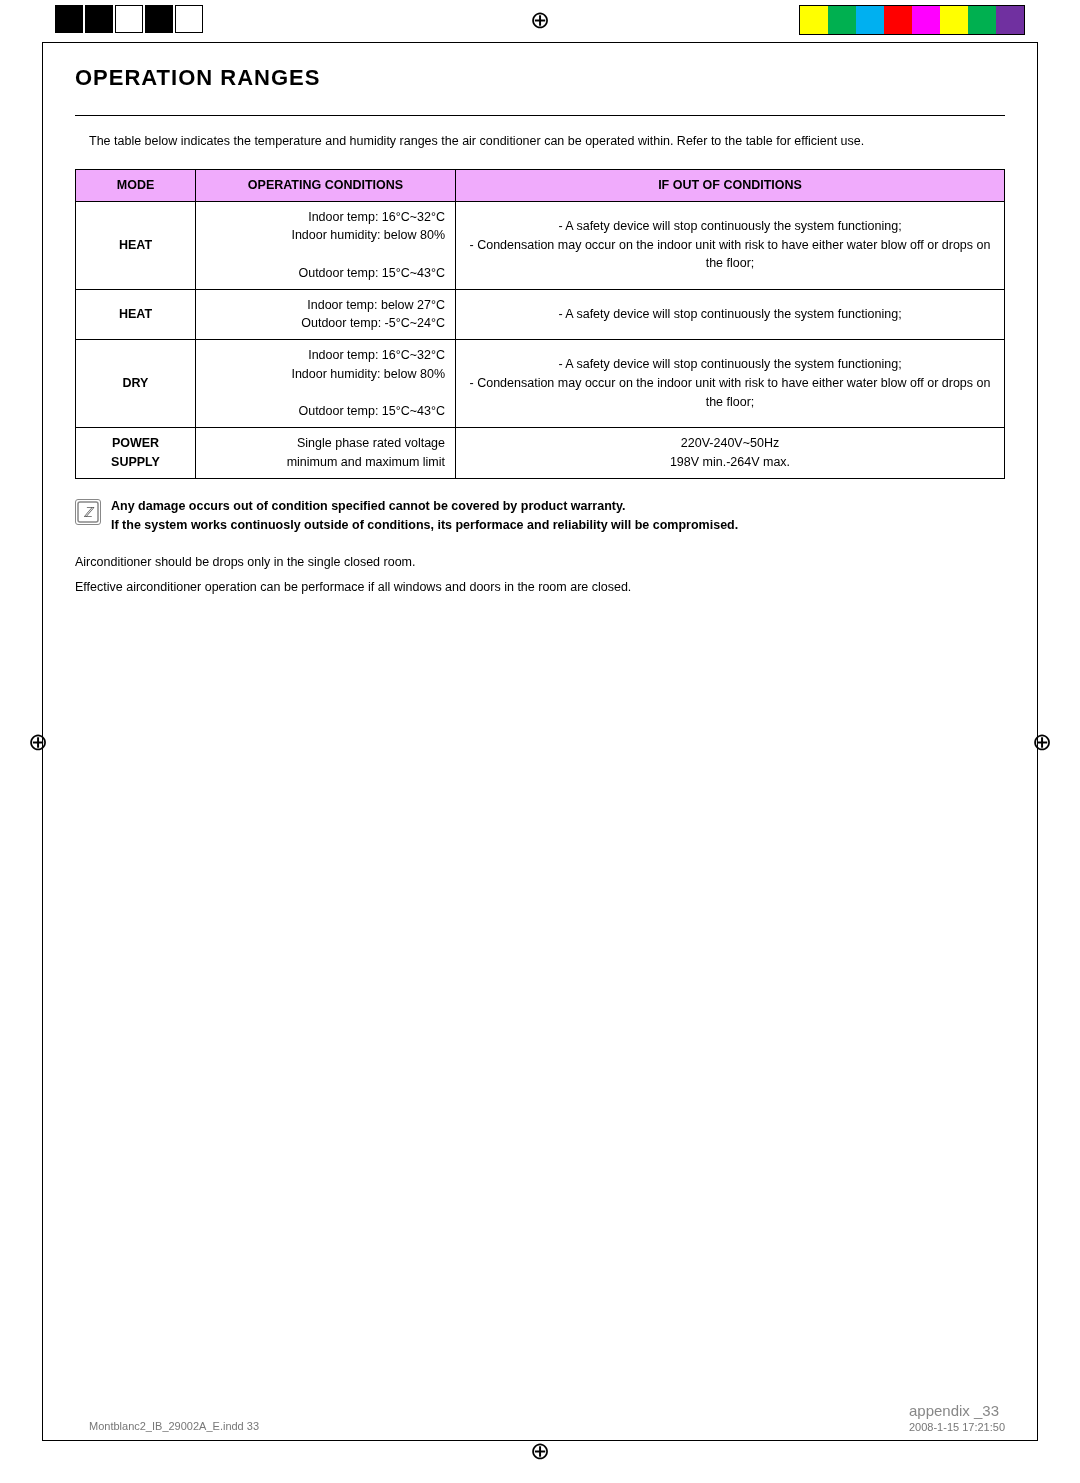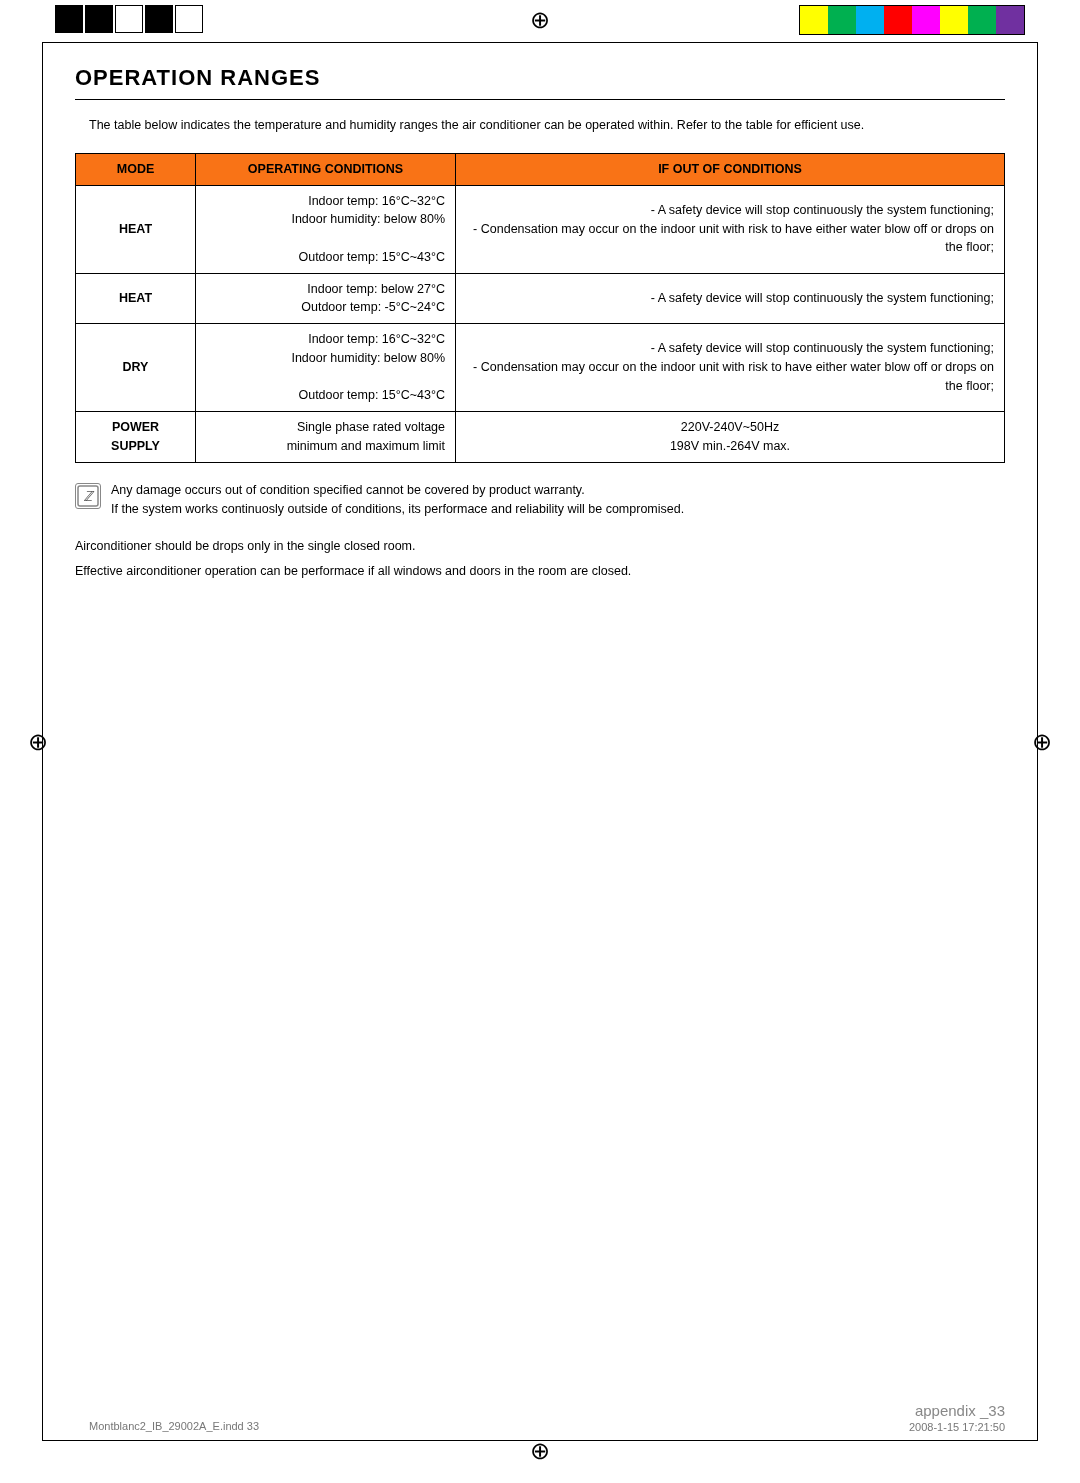--- a/index.html
+++ b/index.html
@@ -121,21 +121,21 @@
       right: 75px;
       bottom: 65px;
     }
 
     
     .page-title {
       font-size: 22px;
       font-weight: bold;
       letter-spacing: 1px;
       border-bottom: 1.5px solid #000;
-      padding-bottom: 8px;
+      padding-bottom: 24px;
       margin-bottom: 16px;
     }
 
     
     .intro-text {
       font-size: 12.5px;
       line-height: 1.5;
       margin-bottom: 18px;
       margin-left: 14px;
     }
@@ -153,38 +153,38 @@
       padding: 6px 10px;
       vertical-align: top;
       font-size: 12.5px;
       line-height: 1.5;
       text-align: right;
     }
 
     .operation-table th {
       font-weight: bold;
       text-align: center;
-      background: #f97316;
+      background: #f0abfc;
       font-size: 12.5px;
     }
 
     .operation-table td.mode-cell {
       font-weight: bold;
       text-align: center;
       vertical-align: middle;
       width: 120px;
     }
 
     .operation-table td.conditions-cell {
       width: 260px;
     }
 
     .operation-table td.if-out-cell {
       vertical-align: middle;
-      text-align: right;
+      text-align: center;
     }
 
     .operation-table td.power-out-cell {
       text-align: center;
       vertical-align: middle;
     }
 
     
     .note-section {
       display: flex;
@@ -205,20 +205,21 @@
       font-size: 13px;
       color: #555;
       margin-top: 2px;
       font-style: italic;
       font-family: Georgia, serif;
     }
 
     .note-text {
       font-size: 12.5px;
       line-height: 1.55;
+      font-weight: bold;
     }
 
     
     .additional-notes {
       margin-top: 10px;
     }
 
     .additional-notes p {
       font-size: 12.5px;
       line-height: 1.55;
@@ -351,20 +352,20 @@
     <p>Airconditioner should be drops only in the single closed room.</p>
     <p>Effective airconditioner operation can be performace if all windows and doors in the room are closed.</p>
   </div>
 
 </div>
 
 <div style="position:absolute; bottom:50px; left:89px;text-align:center;">
   <span style="font-size:11px; color:#777;">Montblanc2_IB_29002A_E.indd  33</span>
 </div>
 
-<div style="position:absolute; bottom:50px; right:75px; text-align:right;">
+<div style="position:absolute; bottom:50px; right:75px; text-align:left;">
   <div style="font-size:15px; color:#888;">appendix _33</div>
   <div style="font-size:11px; color:#777; margin-top:2px;">2008-1-15   17:21:50</div>
 </div>
 
 <div style="position:absolute; bottom:20px; left:50%; transform:translateX(-50%);">
   <span class="crosshair-symbol">⊕</span>
 </div>
 
 </body></html>

